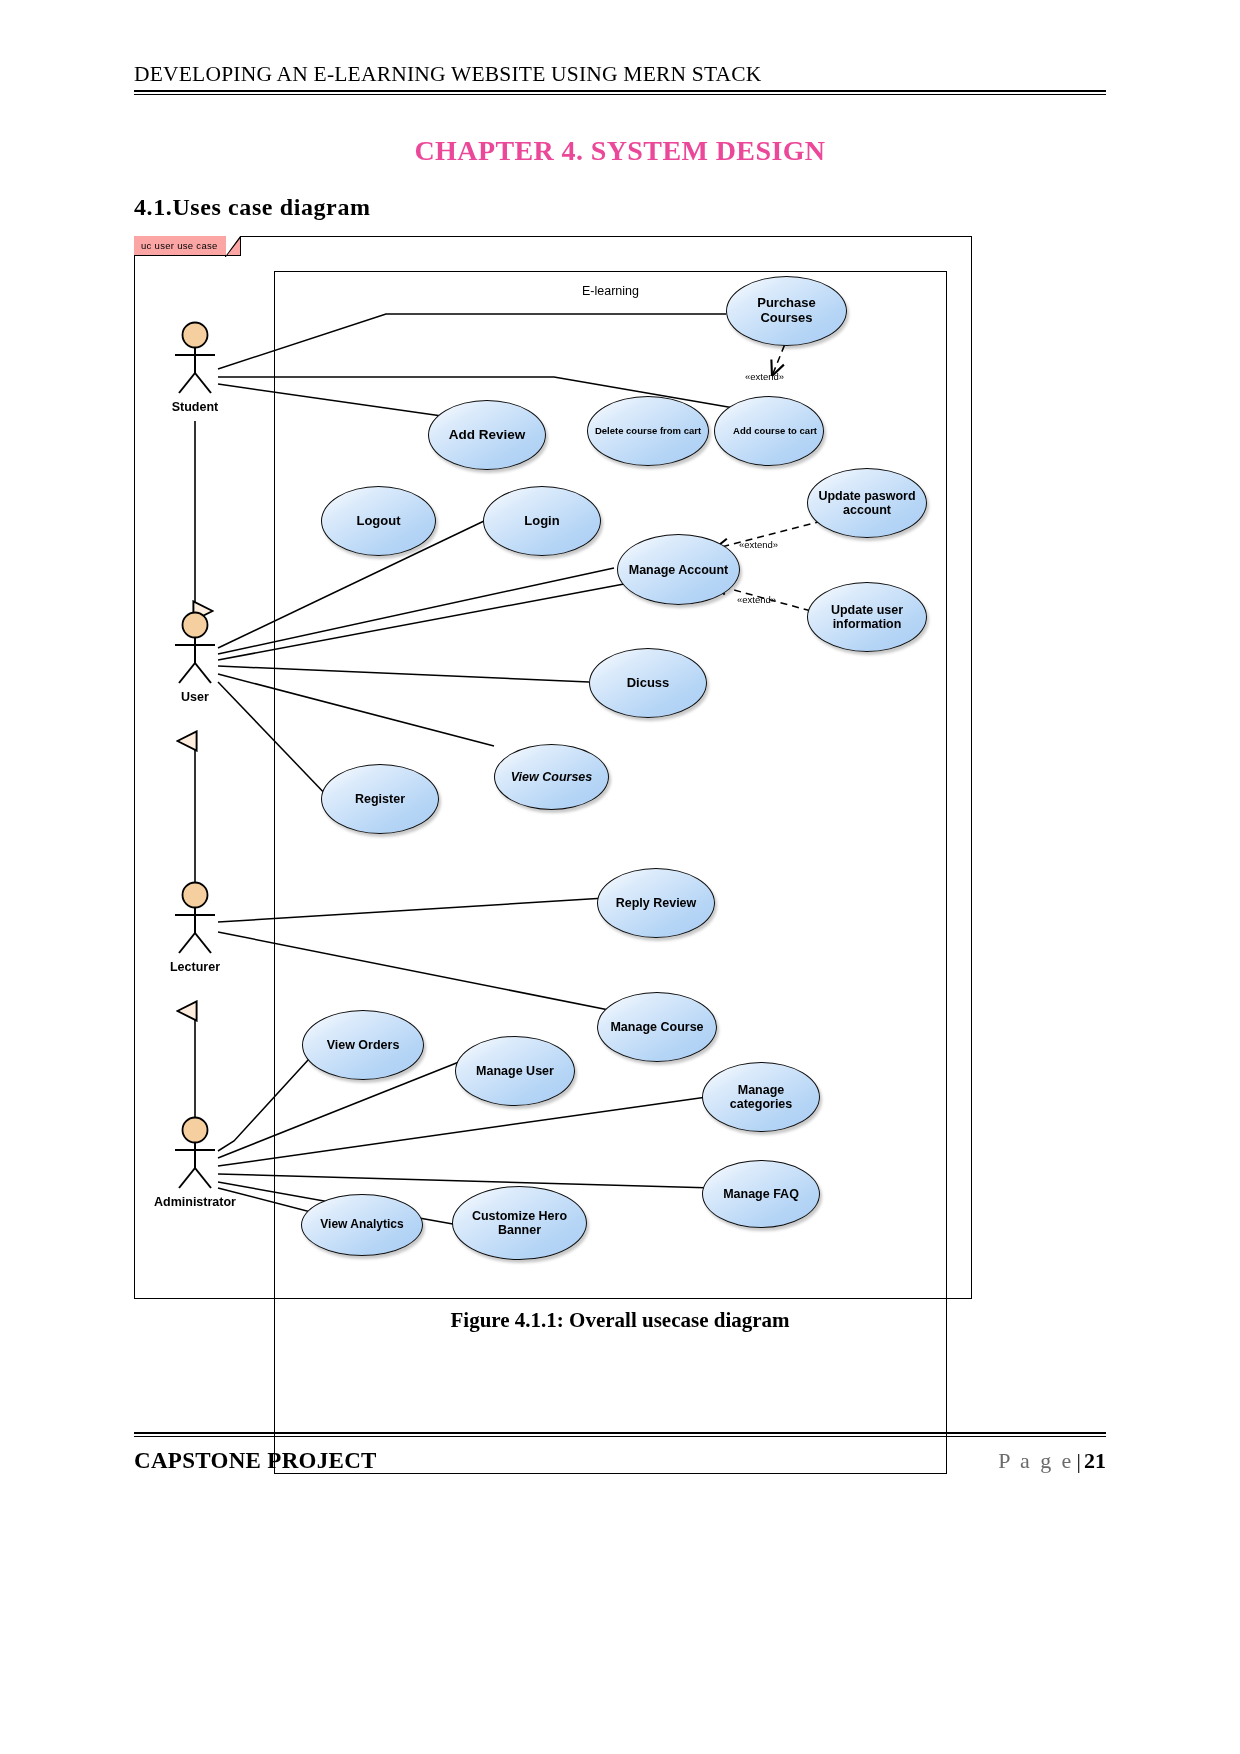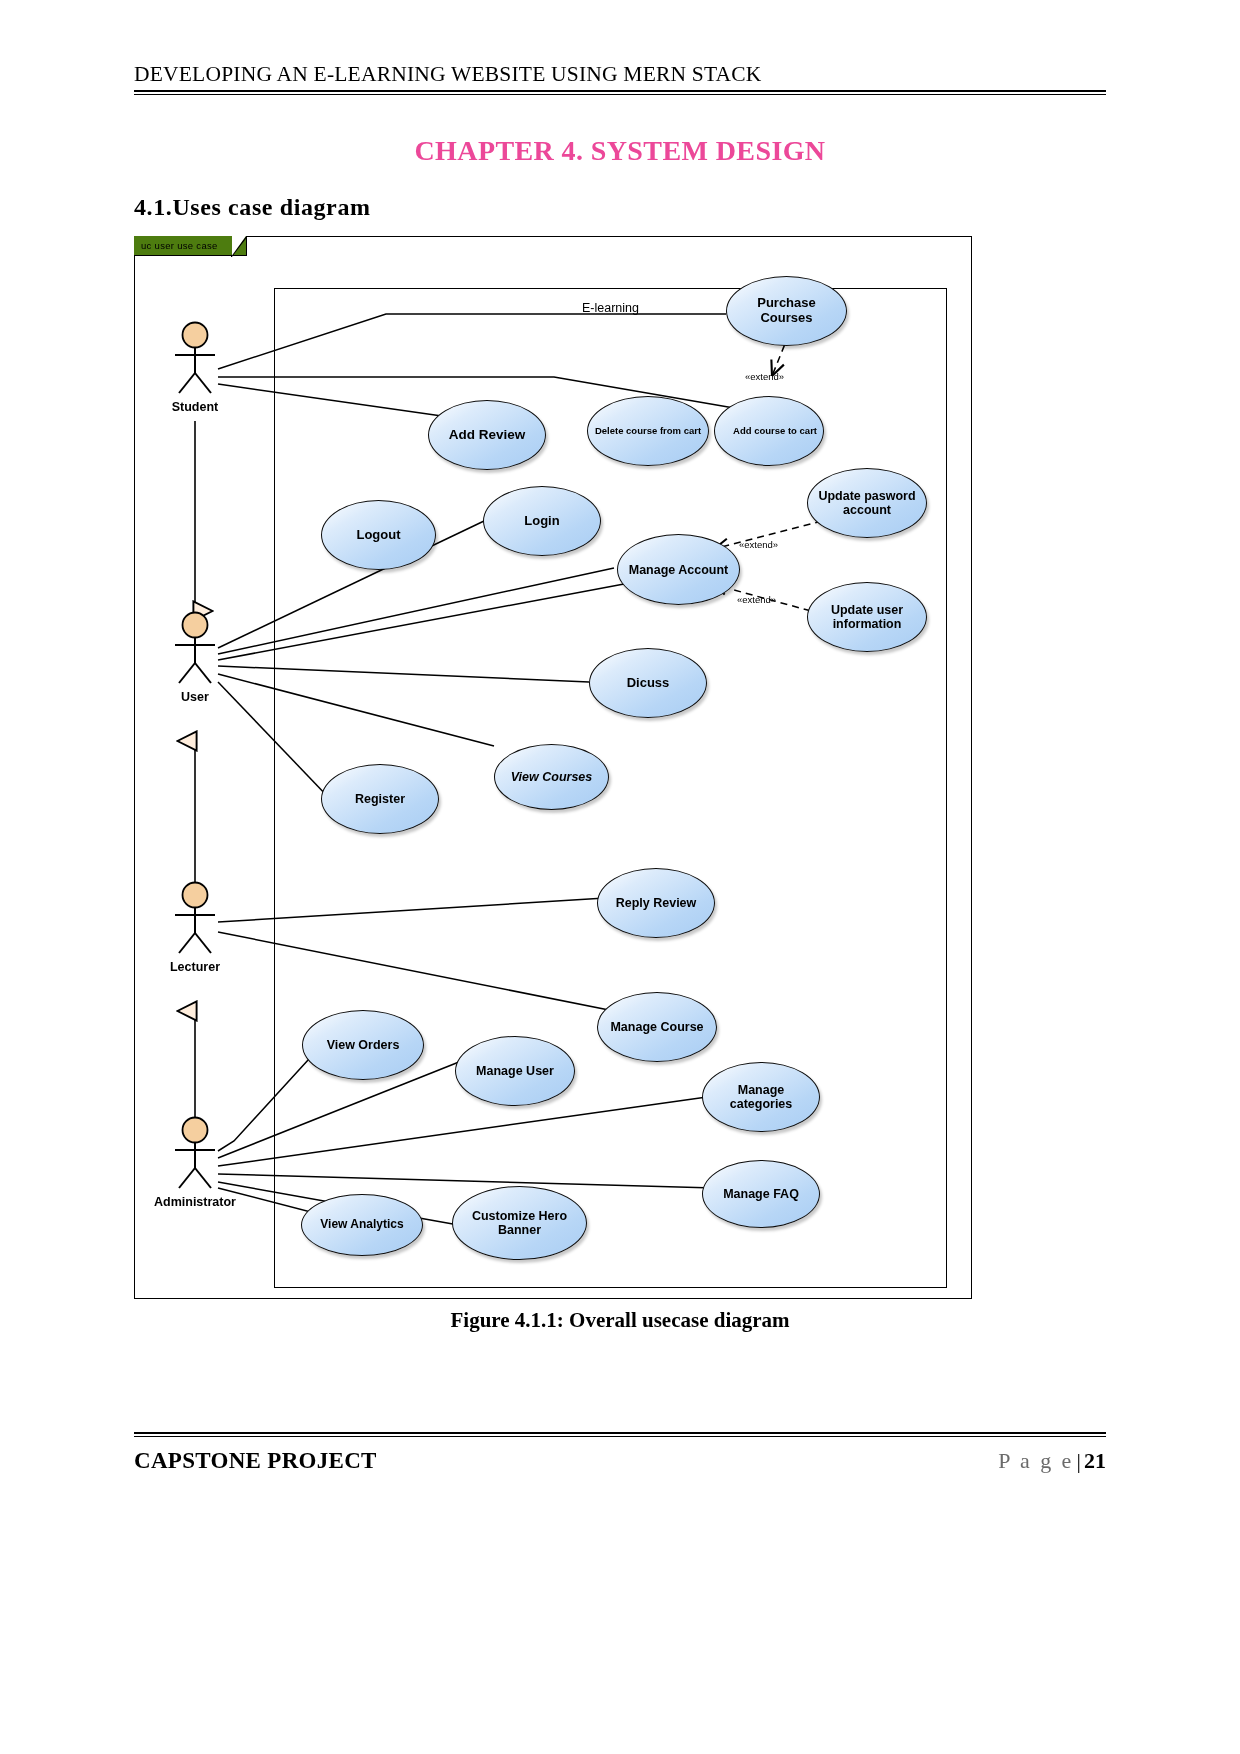--- a/index.html
+++ b/index.html
@@ -65,31 +65,31 @@
   }
   .uml-frame{
     position:absolute;inset:0;
     border:1.4px solid #000;
     background:#fff;
   }
   .frame-tab{
     position:absolute;
     left:0;top:0;
     height:20px;
-    padding:0 28px 0 7px;
+    padding:0 22px 0 7px;
     box-sizing:border-box;
     border-right:1.4px solid #000;
     border-bottom:1.4px solid #000;
     font-family:"Liberation Sans", sans-serif;
     font-size:9.5px;
     color:#000;
     letter-spacing:.3px;
     line-height:19px;
     white-space:nowrap;
-    background:#4d7c0f;
+    background:#fca5a5;
   }
   .frame-tab::after{
     content:"";
     position:absolute;
     right:-1px;top:-1px;
     width:15px;height:21px;
     background:#fff;
     border-left:0;
     clip-path:polygon(0 0,100% 0,100% 0,0 100%);
     border-bottom:0;
@@ -97,24 +97,23 @@
   .frame-tab .tabdiag{
     position:absolute;
     right:-1px;top:0px;
     width:16px;height:21px;
   }
 
   
   .boundary{
     position:absolute;
     left:140px;top:35px;
-    width:673px;height:1000px;
+    width:673px;height:1203px;
     border:1.5px solid #000;
     box-sizing:border-box;
-    margin-top:17px;
   }
   .boundary-label{
     position:absolute;
     left:0;right:0;top:12px;
     text-align:center;
     font-family:"Liberation Sans", sans-serif;
     font-size:12.5px;
     color:#000;
   }
 
@@ -333,21 +332,21 @@
     </div>
 
     <div class="uc" style="left:453px;top:160px;width:122px;height:70px;font-size:9.5px;">
       <span>Delete course from cart</span>
     </div>
 
     <div class="uc" style="left:580px;top:160px;width:110px;height:70px;font-size:9.5px;justify-content:flex-end;">
       <span>Add course to cart</span>
     </div>
 
-    <div class="uc" style="left:187px;top:264px;width:115px;height:70px;font-size:13px;">
+    <div class="uc" style="left:187px;top:250px;width:115px;height:70px;font-size:13px;">
       <span>Logout</span>
     </div>
 
     <div class="uc" style="left:349px;top:250px;width:118px;height:70px;font-size:13px;">
       <span>Login</span>
     </div>
 
     <div class="uc" style="left:483px;top:298px;width:123px;height:71px;font-size:12.5px;">
       <span>Manage Account</span>
     </div>

